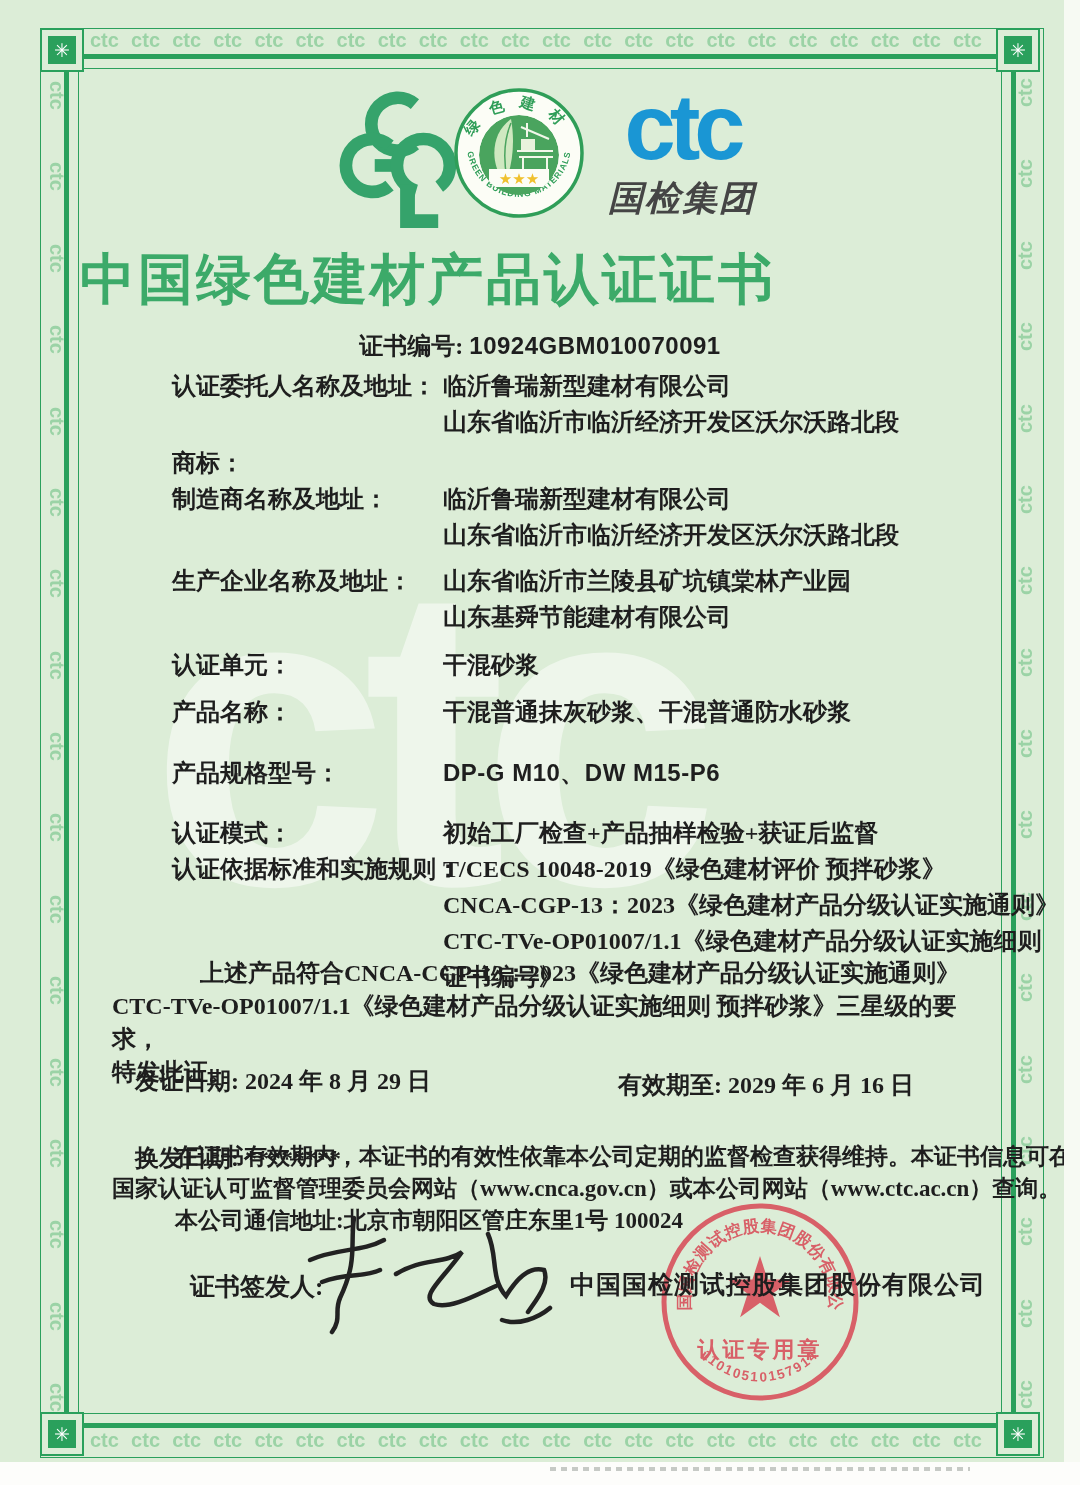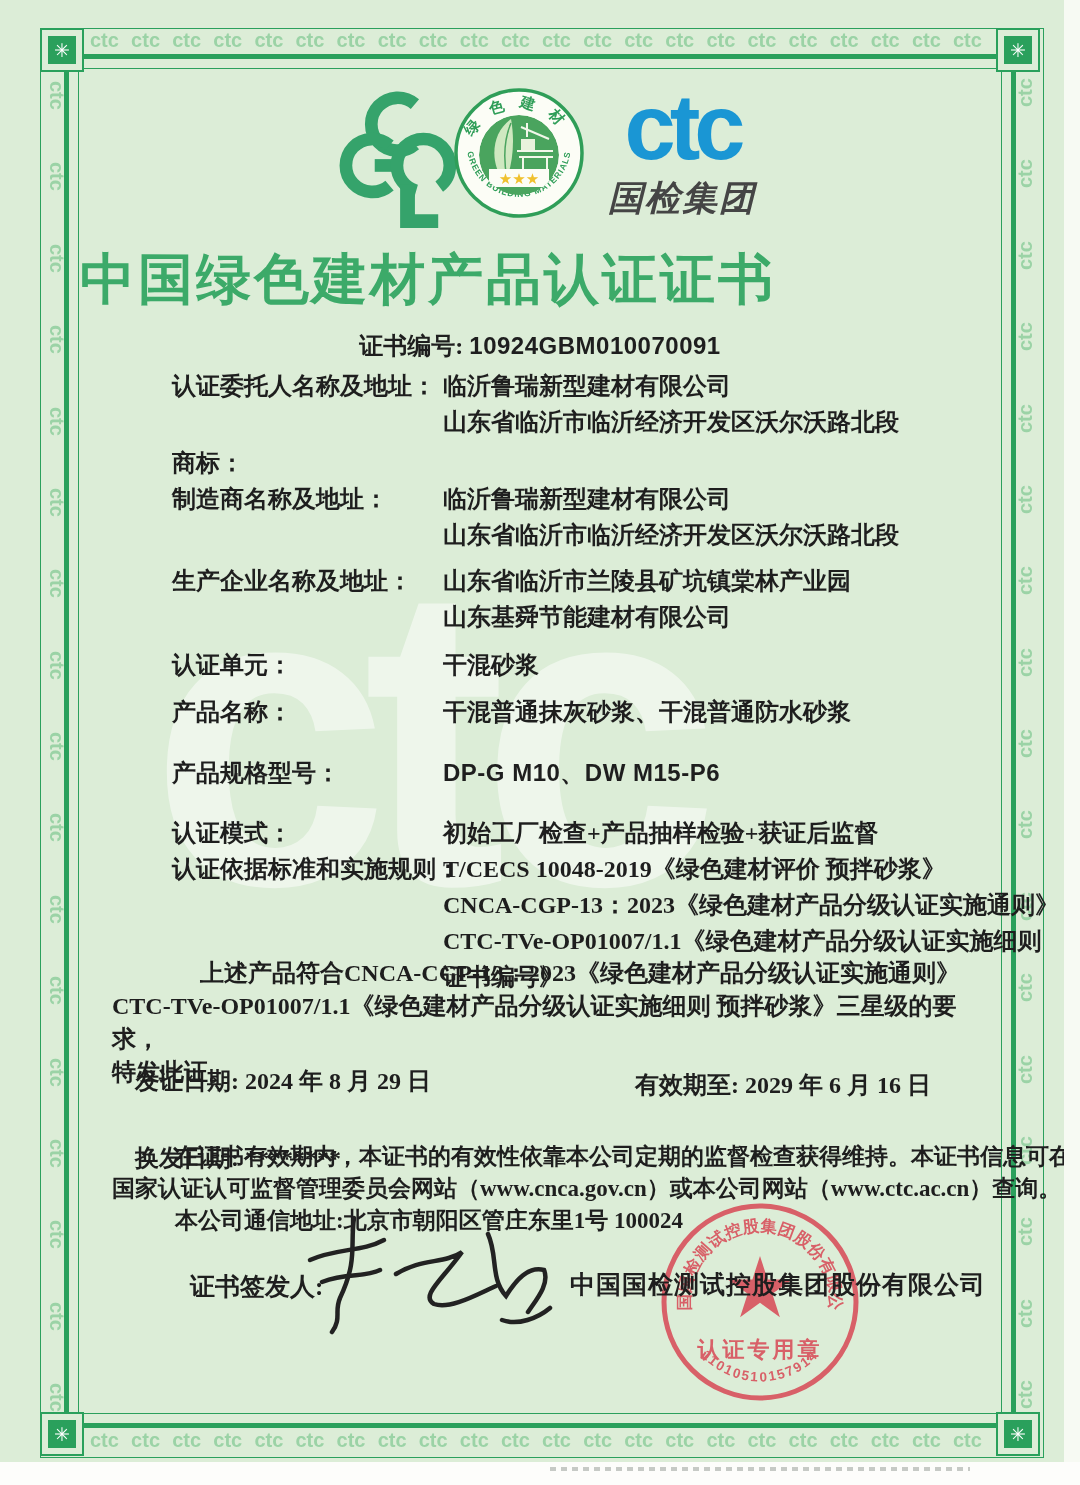--- a/index.html
+++ b/index.html
@@ -50,21 +50,21 @@
   .fvals{position:absolute;left:443px;top:0;}
   .fline{height:36px;white-space:nowrap;}
   .mono{font-family:"Liberation Sans",sans-serif;letter-spacing:0.5px;}
   
   .statement{position:absolute;left:112px;top:957px;width:890px;z-index:3;
     font-size:24px;font-weight:bold;line-height:33px;}
   .statement .indent{padding-left:88px;}
   .dateline{position:absolute;z-index:3;font-size:24px;font-weight:bold;white-space:nowrap;margin-top:12px;}
   .d-issue{left:135px;top:1053px;}
   .d-reissue{left:135px;top:1130px;}
-  .d-valid{left:635px;top:1057px;}
+  .d-valid{left:618px;top:1057px;}
   .footer-l1{position:absolute;left:175px;top:1141px;z-index:3;font-size:23px;font-weight:bold;white-space:nowrap;}
   .footer-l2{position:absolute;left:112px;top:1173px;z-index:3;font-size:23px;font-weight:bold;white-space:nowrap;}
   .footer-l3{position:absolute;left:175px;top:1205px;z-index:3;font-size:23px;font-weight:bold;white-space:nowrap;}
   
   .sign-label{position:absolute;left:190px;top:1270px;z-index:4;font-size:25px;font-weight:bold;}
   .sign-company{position:absolute;left:570px;top:1268px;z-index:5;font-size:25px;font-weight:bold;letter-spacing:1px;}
   .signature{position:absolute;left:292px;top:1200px;z-index:4;}
   .seal{position:absolute;left:656px;top:1198px;z-index:3;opacity:0.9;}
   
   .edge-right{position:absolute;left:1064px;top:0;width:16px;height:1485px;background:#f7faf3;z-index:6;}

